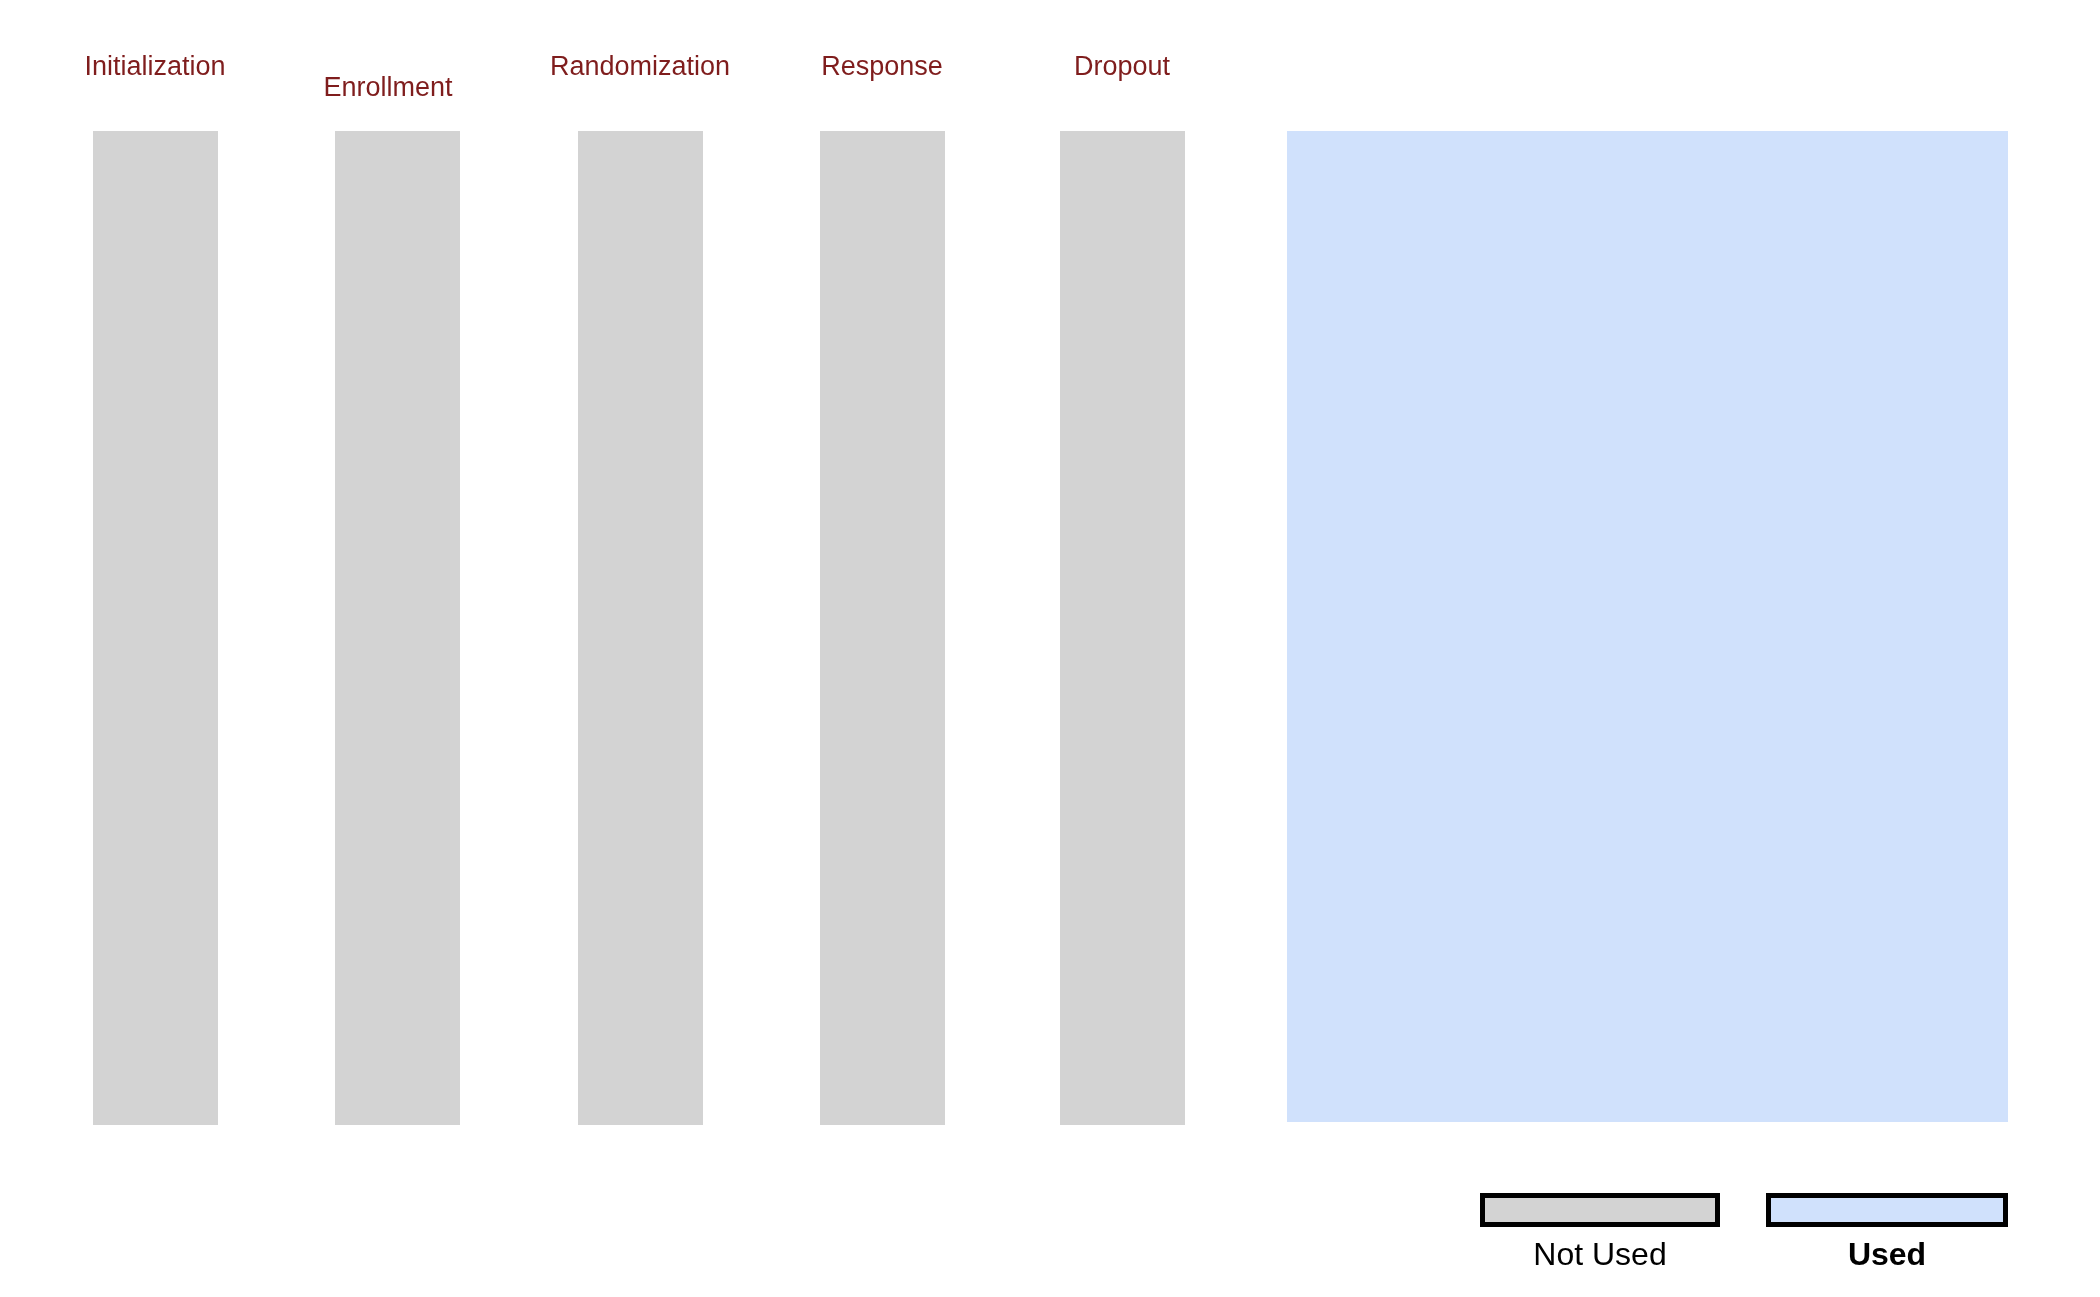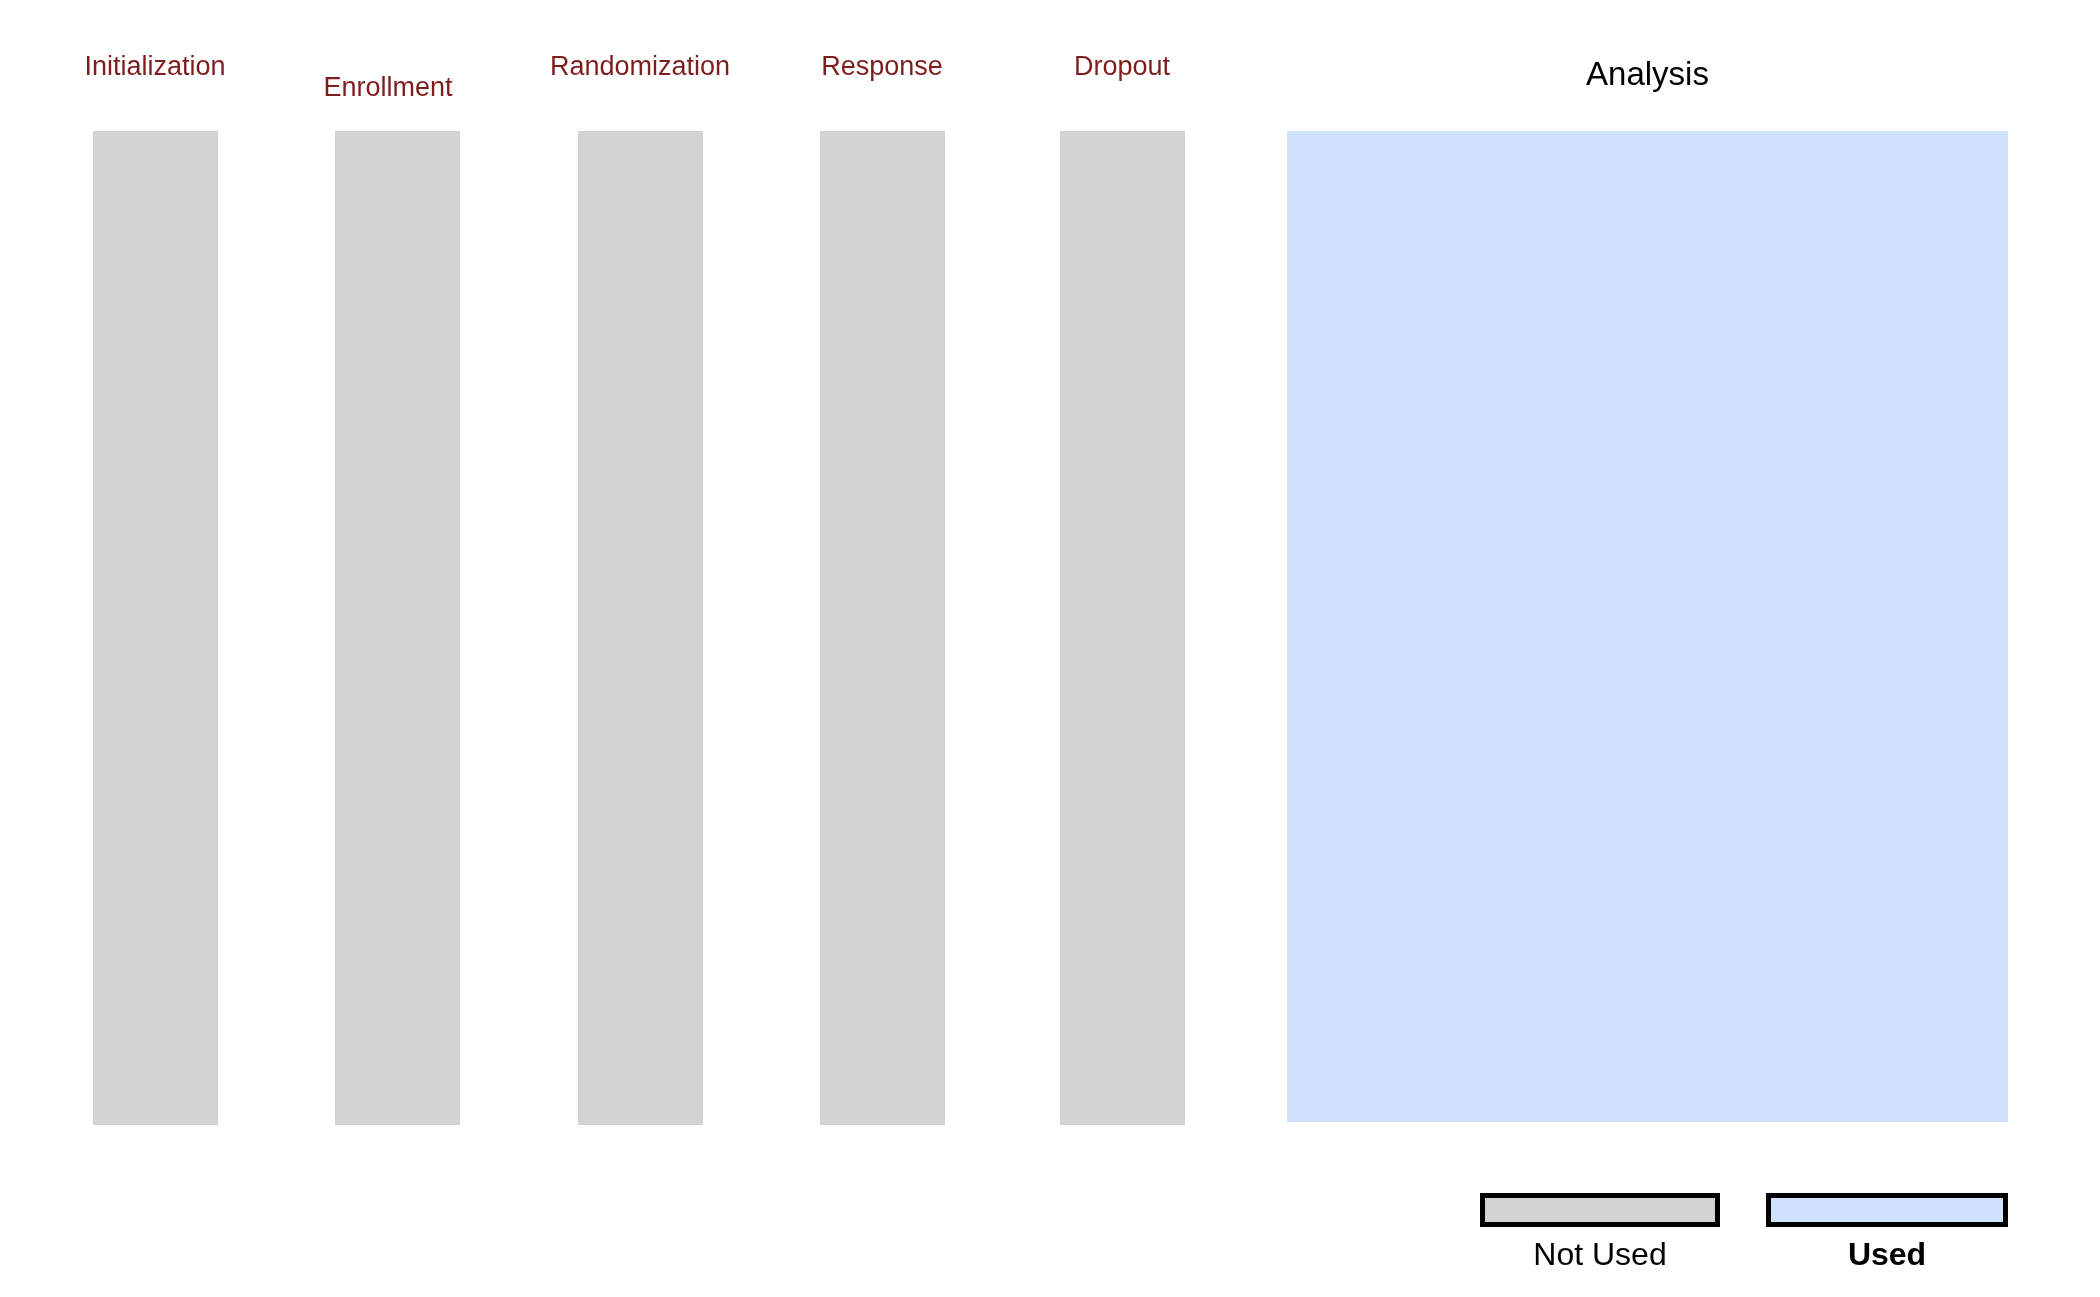--- a/index.html
+++ b/index.html
@@ -96,23 +96,20 @@
   <div class="col-header" style="left:1022px; width:200px;">
     <span>Dropout</span>
   </div>
 
   <div class="col-body" style="left:93px; width:125px;"></div>
   <div class="col-body" style="left:335px; width:125px;"></div>
   <div class="col-body" style="left:578px; width:125px;"></div>
   <div class="col-body" style="left:820px; width:125px;"></div>
   <div class="col-body" style="left:1060px; width:125px;"></div>
 
-  <div id="analysis-title">
-    <span>Analysis</span>
-  </div>
 
   <div id="analysis-panel">
 
     
     
     
 
     
     
     

